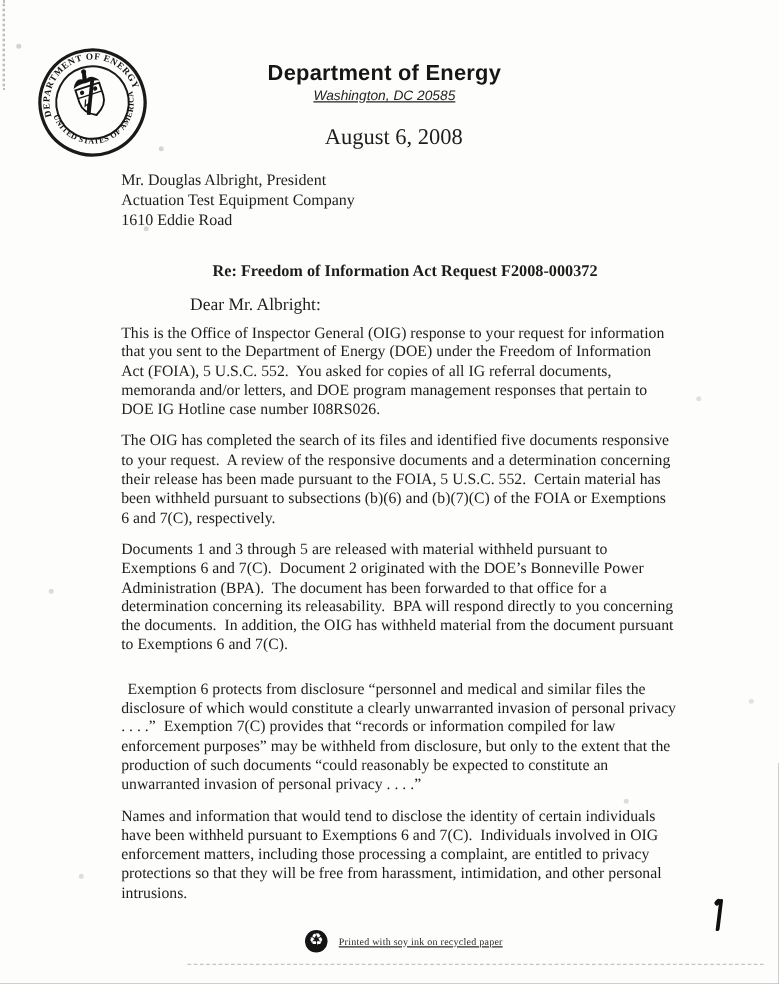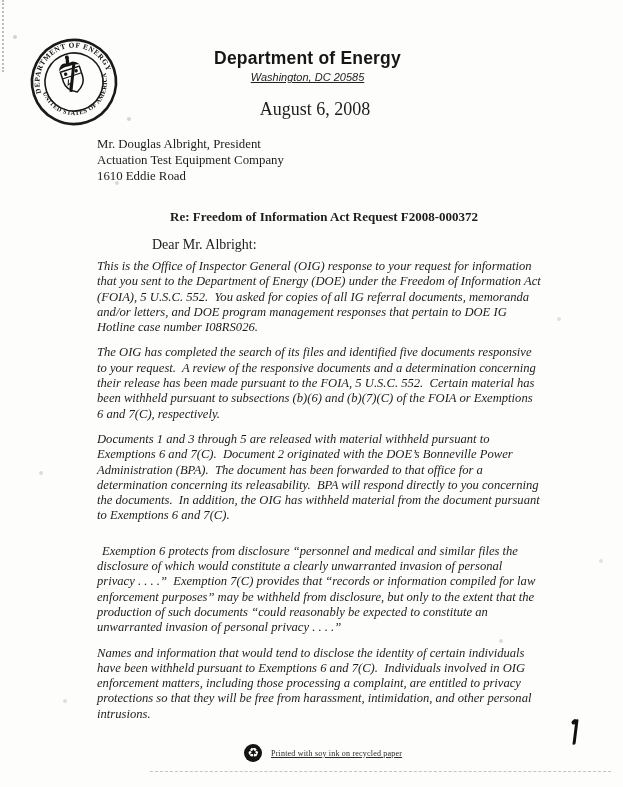--- a/index.html
+++ b/index.html
@@ -52,21 +52,21 @@
 
   .recipient { position: absolute; left: 97px; top: 136px; font-size: 12.8px; line-height: 16px; }
   .recipient-line { white-space: pre-wrap; }
 
   .re-line { position: absolute; left: 170px; top: 209px; font-size: 13px; font-weight: bold; }
 
   .salutation { position: absolute; left: 108px; top: 237px; font-size: 14px; margin-left: 44px; }
 
   .body-text {
     position: absolute; left: 97px; top: 259px; width: 444px;
-    font-size: 12.6px; line-height: 15.3px; text-align: left; font-style: italic;
+    font-size: 12.6px; line-height: 15.3px; text-align: left;
   }
   .paragraph { white-space: pre-wrap; margin-bottom: 10px; }
   .paragraph.indented { text-indent: 5px; margin-top: 20px; }
 
   
   .footer { position: absolute; left: 244px; top: 744px; display: flex; align-items: center; }
   .recycle-badge {
     width: 18px; height: 18px; border-radius: 50%;
     background: #141414; color: #fff;
     font-size: 13px; line-height: 18px; text-align: center;

